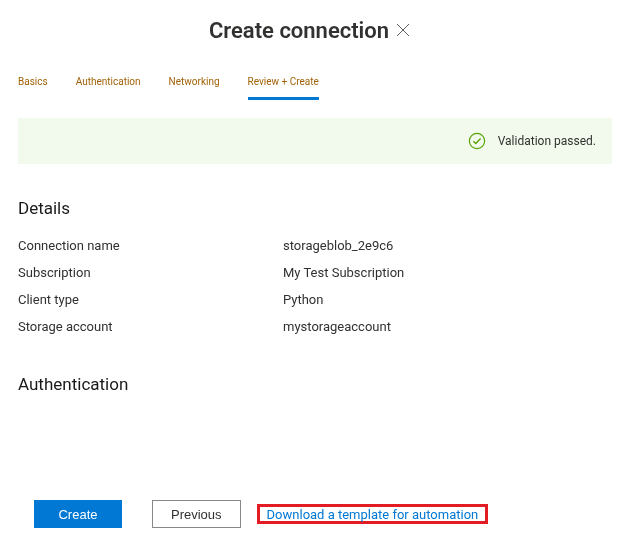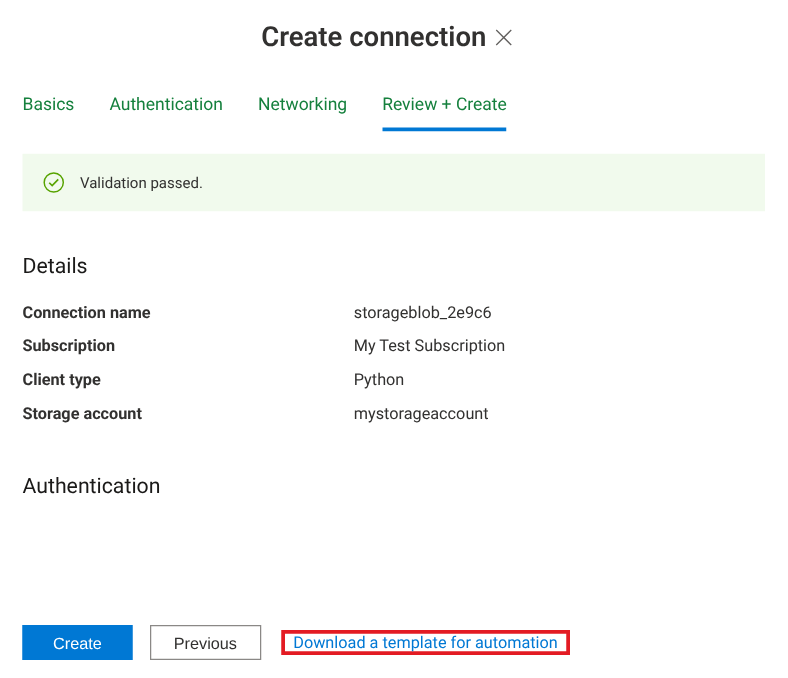--- a/index.html
+++ b/index.html
@@ -37,22 +37,22 @@
 
   .tabs {
     display: flex;
     gap: 28px;
     padding: 0 18px;
     border-bottom: none;
     margin-top: 16px;
   }
   .tab {
     padding: 6px 0 10px 0;
-    font-size: 14px;
-    color: #15803d;
+    font-size: 10px;
+    color: #a16207;
     cursor: pointer;
     border-bottom: 3px solid transparent;
   }
   .tab.active {
     border-bottom-color: #0078d4;
     font-weight: 400;
   }
 
   .scroll-body {
     flex: 1 1 auto;
@@ -60,37 +60,38 @@
     padding: 0 18px 10px 18px;
   }
 
   .validation {
     margin-top: 18px;
     background: #f1faed;
     padding: 14px 16px;
     display: flex; align-items: center;
     gap: 12px;
     font-size: 12px;
+    justify-content: flex-end;
   }
   .validation svg { width: 18px; height: 18px; }
 
   .section-title {
     font-size: 17px;
     font-weight: 400;
     margin: 34px 0 14px 0;
     color: #1b1a19;
   }
 
   .kv-row {
     display: flex;
     padding: 6px 0;
     font-size: 13px;
     color: #323130;
   }
-  .kv-key { width: 265px; color: #323130; font-weight: bold; }
+  .kv-key { width: 265px; color: #323130; }
   .kv-val { flex: 1; color: #323130; }
 
   .footer {
     flex: 0 0 auto;
     border-top: none;
     padding: 12px 18px 14px 18px;
     display: flex; align-items: center;
     gap: 14px;
     position: relative;
     background: #fff;
@@ -98,20 +99,21 @@
   .btn {
     height: 28px;
     padding: 4px 18px;
     font-size: 13px;
     border: 1px solid #8a8886;
     background: #fff;
     color: #323130;
     cursor: pointer;
     display: inline-flex; align-items: center; justify-content: center;
     min-width: 88px;
+    margin-left: 16px;
   }
   .btn.primary {
     background: #0078d4;
     border-color: #0078d4;
     color: #fff;
   }
   .link {
     color: #0078d4;
     font-size: 13px;
     text-decoration: none;

